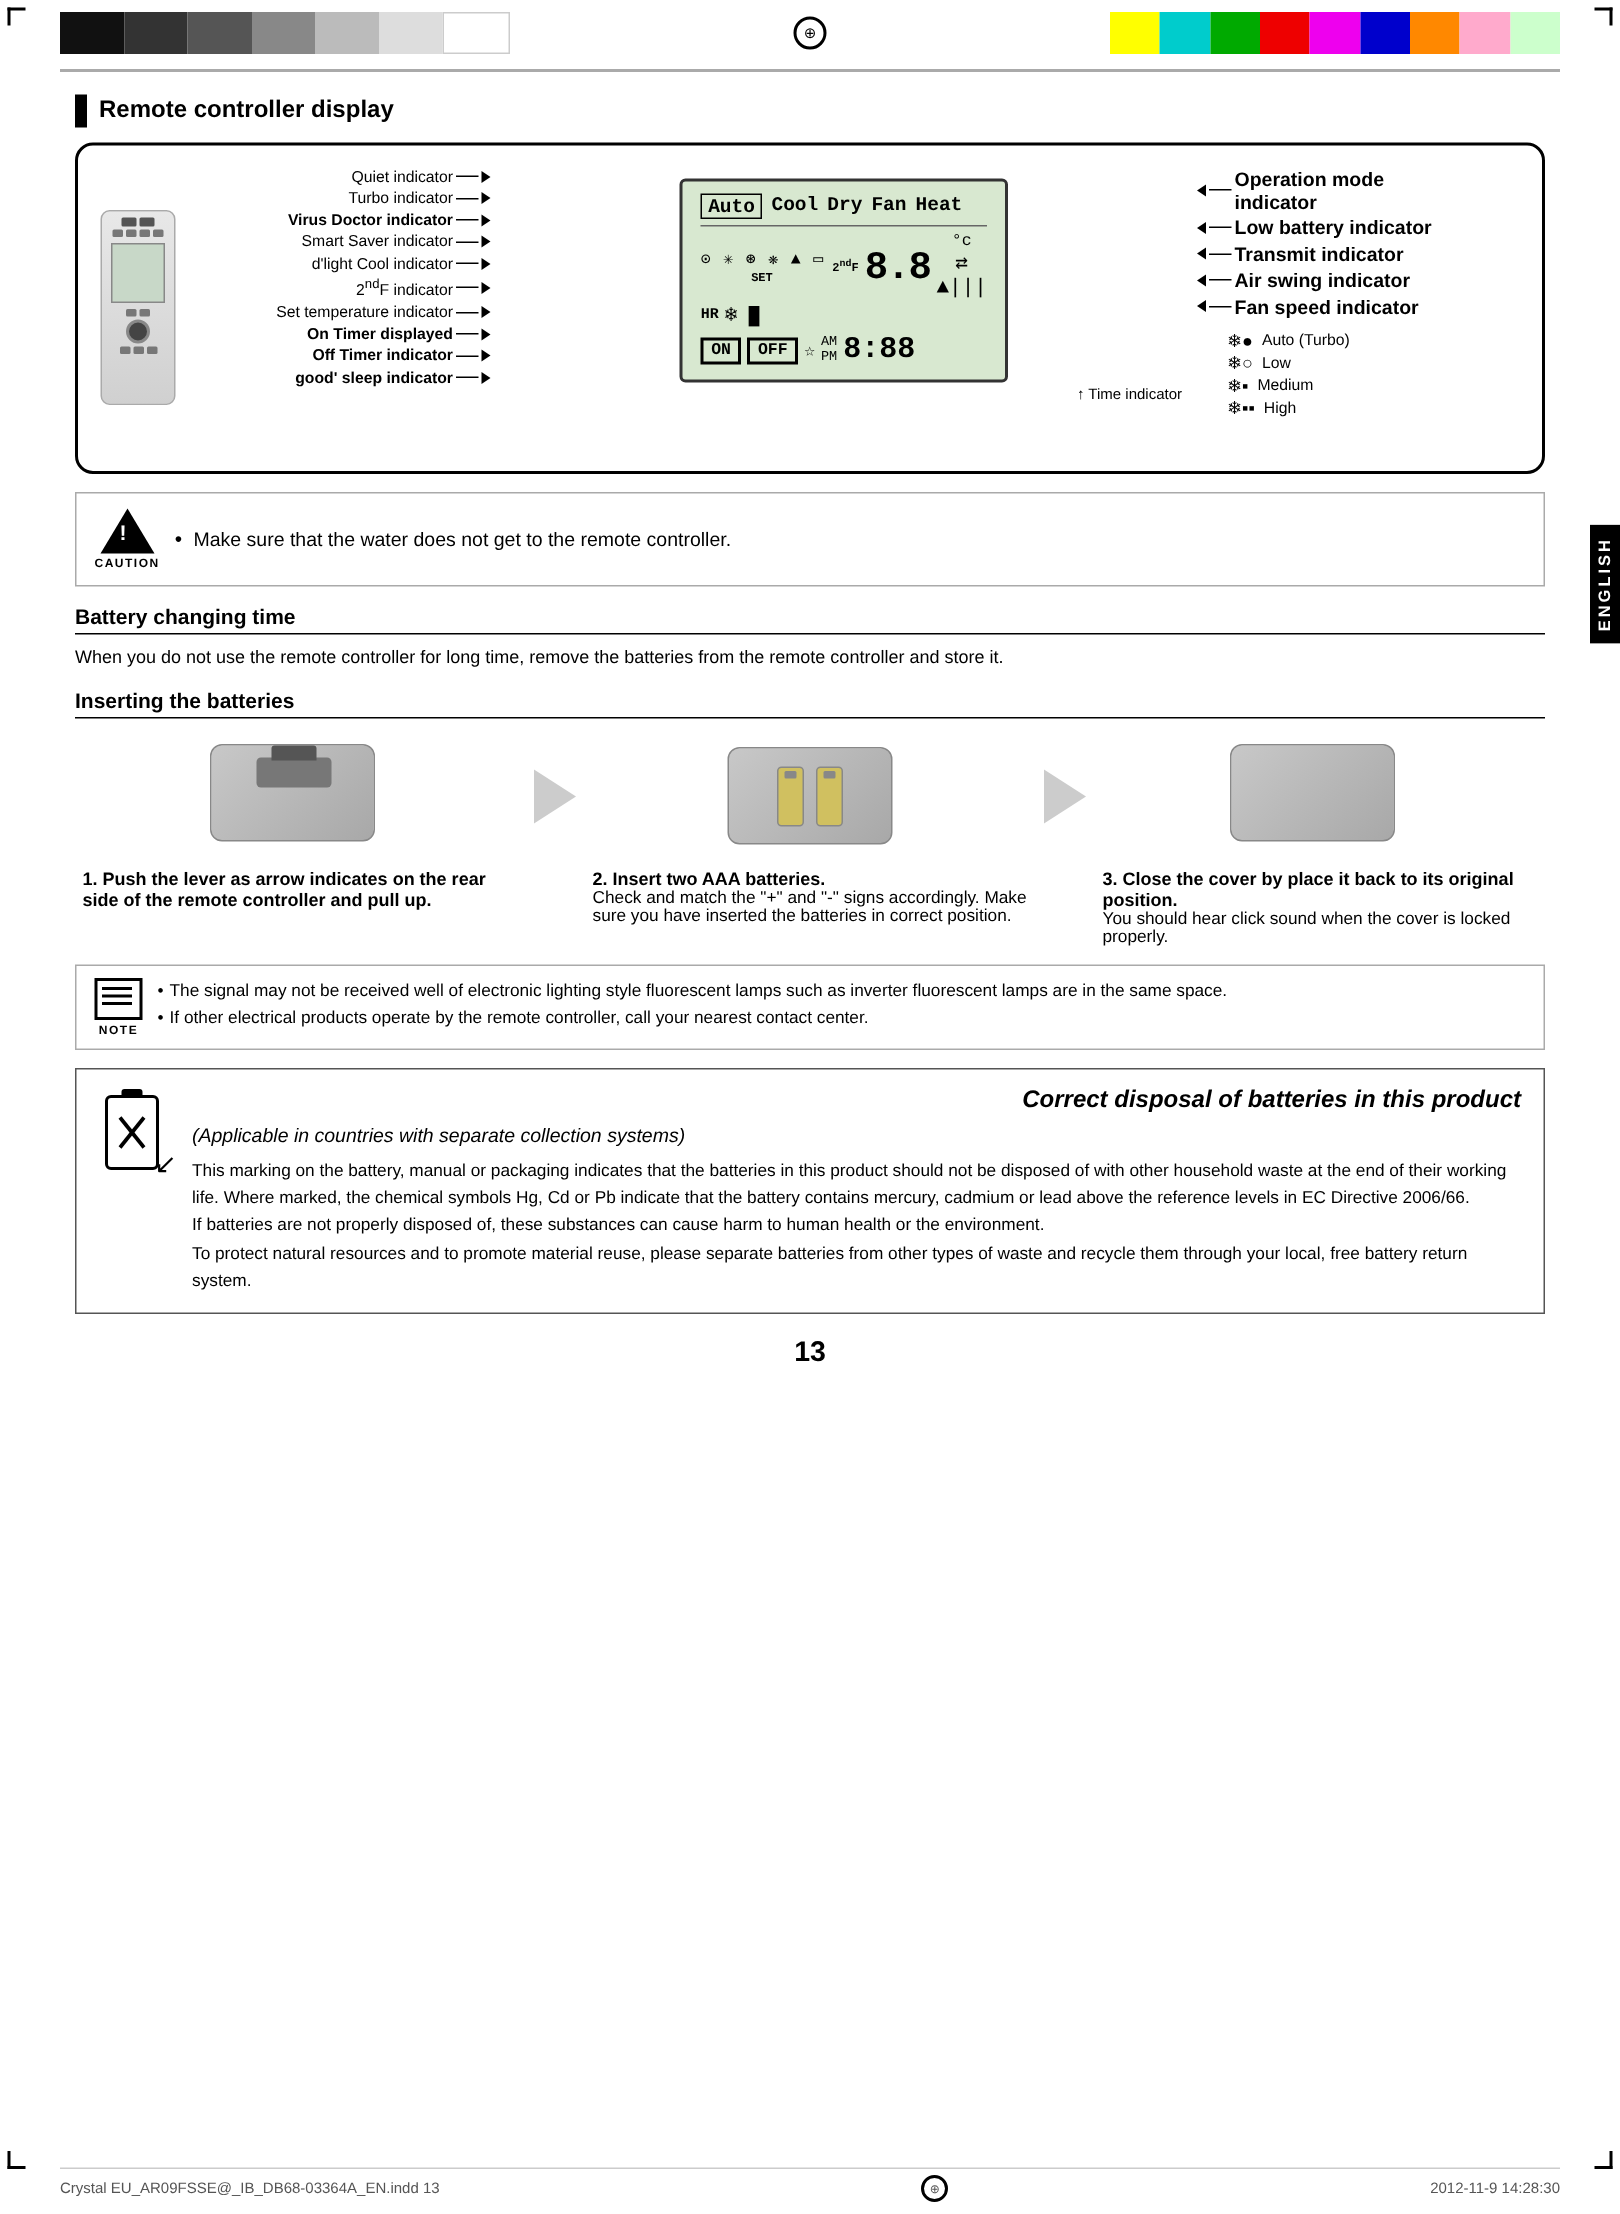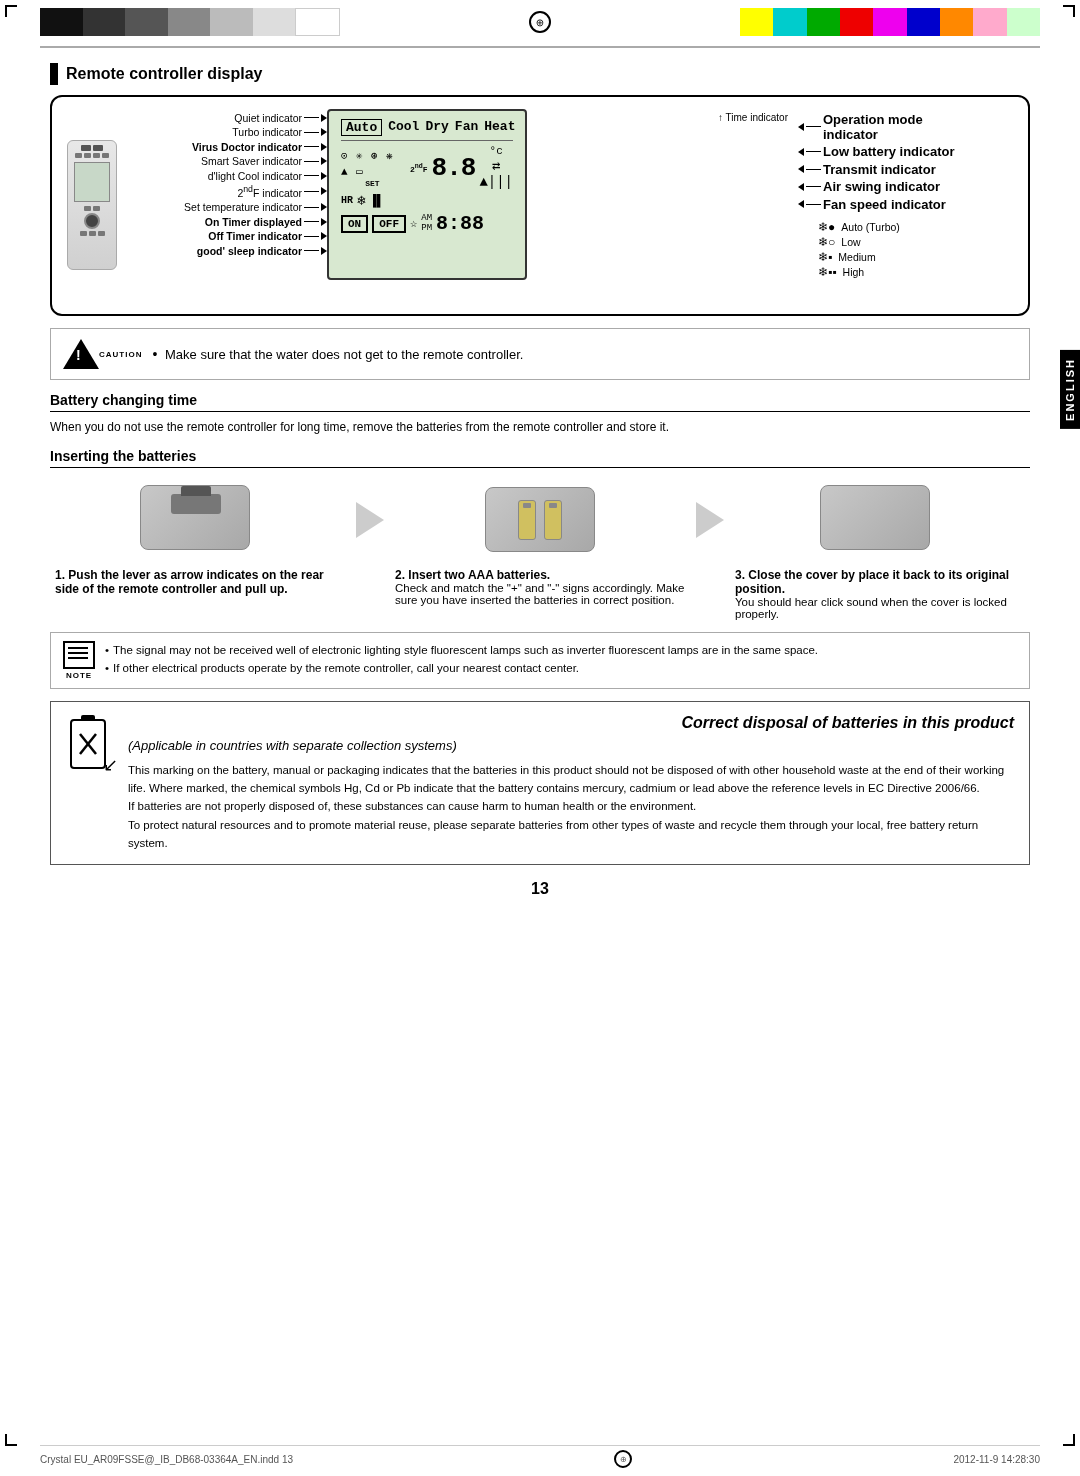--- a/index.html
+++ b/index.html
@@ -173,21 +173,21 @@
       border: 1px solid #aaa;
       padding: 10px 12px;
       display: flex;
       align-items: center;
       gap: 10px;
       margin-bottom: 12px;
       margin-top: 5px;
     }
     .caution-icon-area {
       display: flex;
-      flex-direction: row;
+      flex-direction: column;
       align-items: center;
       flex-shrink: 0;
     }
     .triangle-warning {
       width: 0;
       height: 0;
       border-left: 18px solid transparent;
       border-right: 18px solid transparent;
       border-bottom: 30px solid #000;
       position: relative;
@@ -362,21 +362,21 @@
       right: 40px;
       display: flex;
       justify-content: space-between;
       align-items: center;
       font-size: 10px;
       color: #555;
       border-top: 1px solid #ccc;
       padding-top: 4px;
     }
     .page-number {
-      font-size: 16px;
+      font-size: 19px;
       font-weight: bold;
       color: #000;
       text-align: center;
       margin-top: 10px;
     }
 
     
     .fan-speed-legend {
       font-size: 10.5px;
       margin-top: 3px;
@@ -478,22 +478,23 @@
       width: 100%;
       margin-bottom: 22px;
     }
     .diagram-left {
       flex: 0 0 195px;
       font-size: 10.5px;
     }
     .diagram-center {
       flex: 1;
       display: flex;
+      align-items: center;
       justify-content: center;
-      flex-direction: row;
+      flex-direction: column;
     }
     .diagram-right {
       flex: 0 0 215px;
       font-size: 10.5px;
     }
     .label-row {
       display: flex;
       align-items: center;
       justify-content: flex-end;
       margin: 2.5px 0;

